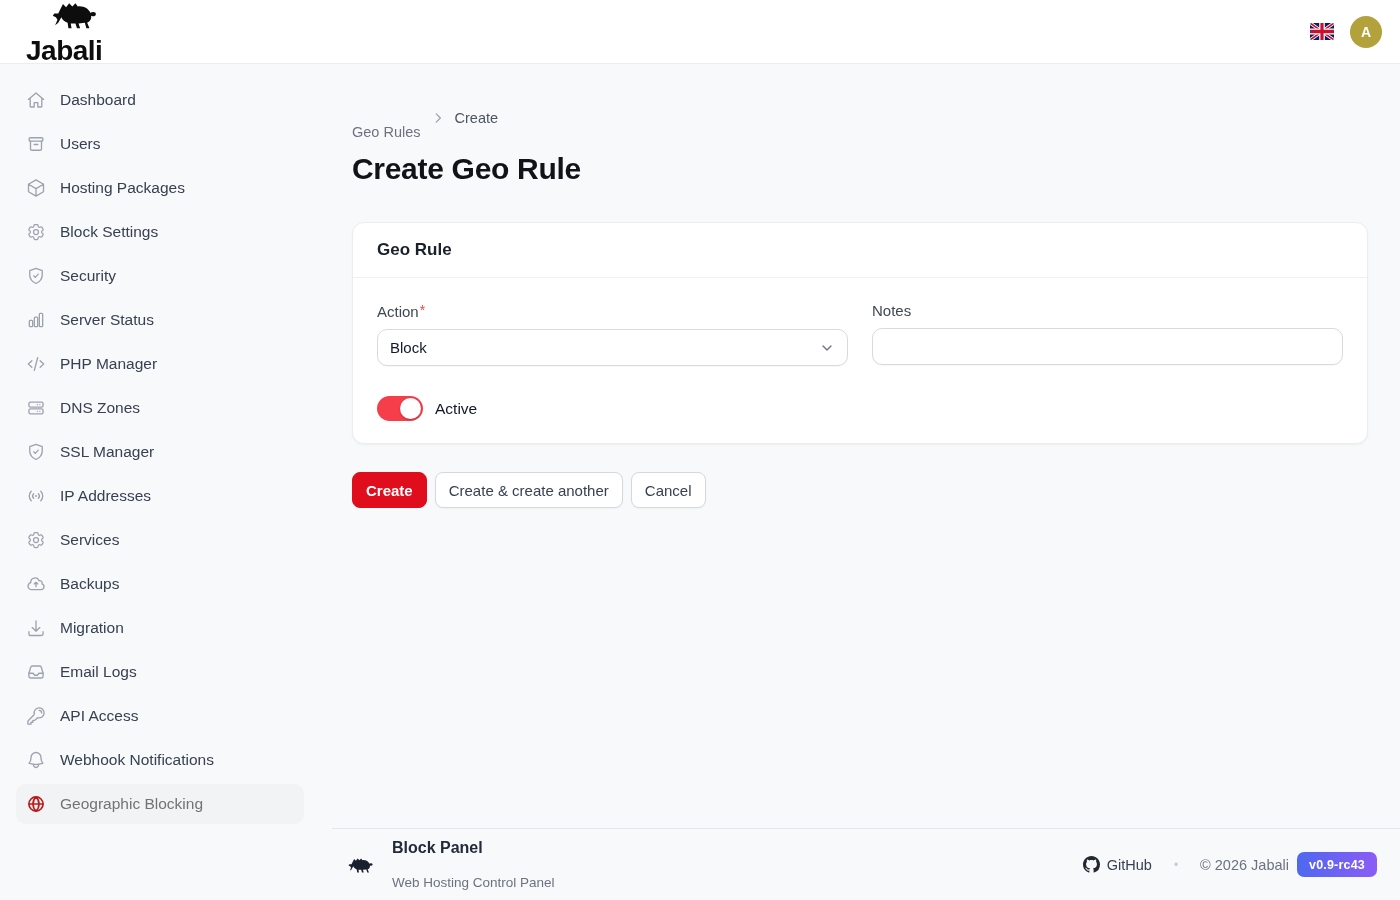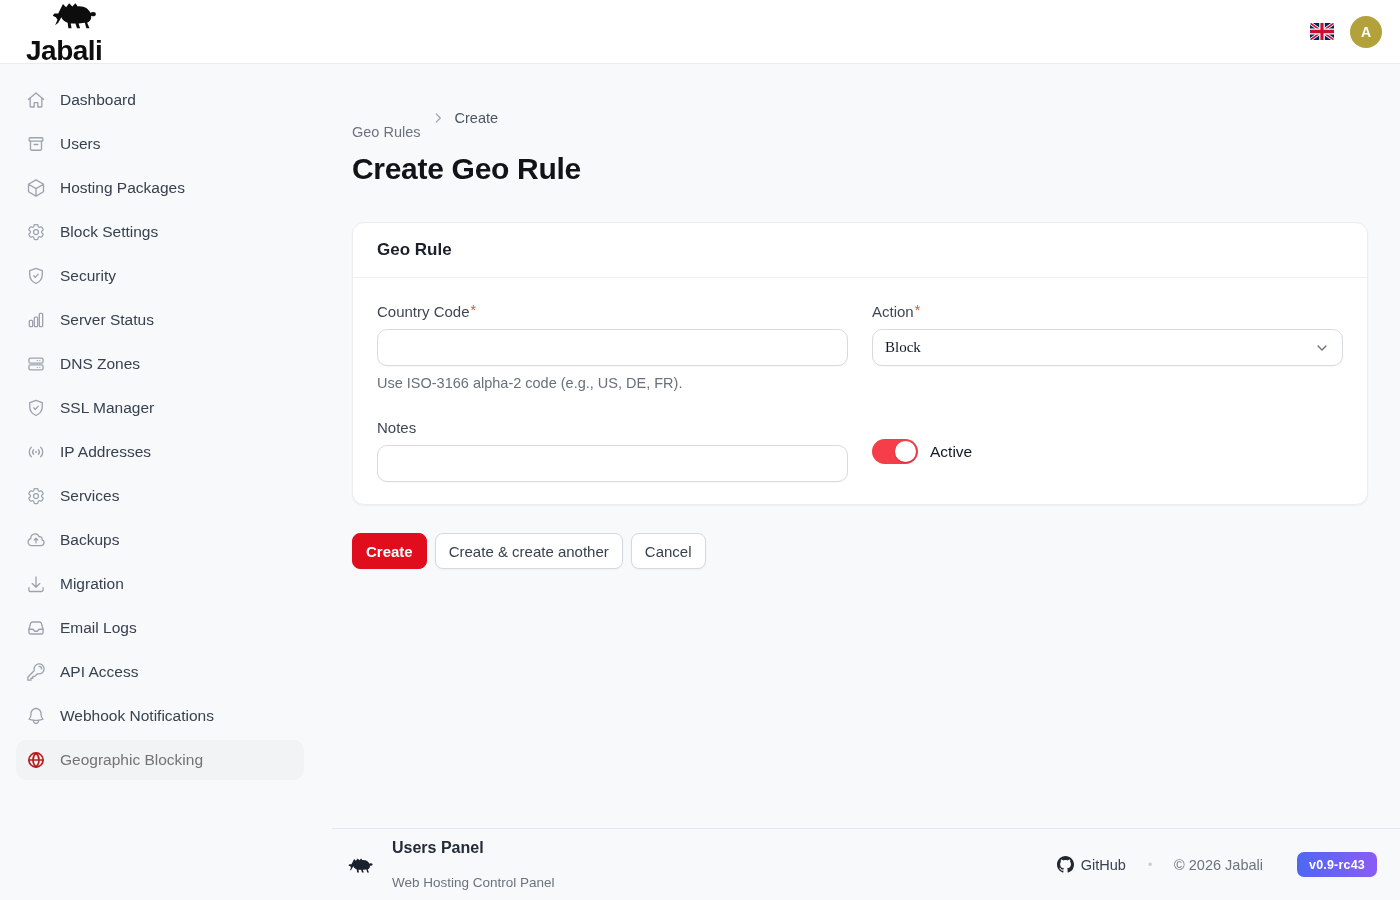--- a/index.html
+++ b/index.html
@@ -71,21 +71,20 @@
     border: 1px solid #d7dade; border-radius: 10px; background: #fff;
     padding: 0 12px; font-size: 15px; font-family: "Liberation Sans", sans-serif;
     color: #111827; outline: none; box-shadow: 0 1px 1px rgba(16,24,40,.03);
   }
   .helper { margin-top: 9px; font-size: 14.5px; color: #68707d; }
   .select {
     margin-top: 8px; height: 37px; border: 1px solid #d7dade; border-radius: 10px;
     background: #fff; padding: 0 12px; display: flex; align-items: center;
     justify-content: space-between; font-size: 15px; color: #111827; cursor: pointer;
     box-shadow: 0 1px 1px rgba(16,24,40,.03);
-    font-family: Liberation Serif, serif;
   }
   .select .chev { color: #6b7280; display: flex; }
 
   .toggle-row { display: flex; align-items: center; gap: 12px; margin-top: 2px; }
   .toggle {
     width: 46px; height: 25px; border-radius: 999px; background: #f63d4a;
     position: relative; border: none; cursor: pointer; flex: 0 0 46px;
   }
   .toggle .knob {
     position: absolute; top: 2px; right: 2px; width: 21px; height: 21px;
@@ -113,21 +112,21 @@
   }
   .f-brand { display: flex; align-items: center; gap: 16px; }
   .f-brand svg { width: 28px; height: 24px; }
   .f-title { font-size: 16px; font-weight: 700; color: #222b3a; }
   .f-sub { font-size: 13.5px; color: #6b7280; margin-top: 18px; }
   .f-right { display: flex; align-items: center; font-size: 14.5px; color: #6b7280; }
   .gh { display: flex; align-items: center; gap: 7px; color: #374151; cursor: pointer; }
   .gh svg { width: 17px; height: 17px; fill: #212830; }
   .dot-sep { margin: 0 22px; color: #c6cbd2; font-size: 12px; }
   .version-badge {
-    margin-left: 34px; height: 25px; padding: 0 12px; border-radius: 7px;
+    margin-left: 8px; height: 25px; padding: 0 12px; border-radius: 7px;
     background: linear-gradient(90deg, #4e68f0, #8b5cf6);
     color: #fff; font-size: 12.5px; font-weight: 700;
     display: flex; align-items: center; letter-spacing: .2px; cursor: pointer;
   }
 </style>
 </head>
 <body>
 
 <div class="topbar">
   <div class="brand">
@@ -210,20 +209,28 @@
       <span class="ic">
           <svg viewBox="0 0 24 24" fill="none" stroke="currentColor" stroke-width="1.6" stroke-linecap="round" stroke-linejoin="round">
             <rect x="4" y="12.5" width="4" height="7.5" rx="1"></rect>
             <rect x="10" y="8.5" width="4" height="11.5" rx="1"></rect>
             <rect x="16" y="4" width="4" height="16" rx="1"></rect>
           </svg>
         </span>
       <span>Server Status</span>
     </div>
 
+    <div class="nav-item">
+      <span class="ic">
+          <svg viewBox="0 0 24 24" fill="none" stroke="currentColor" stroke-width="1.6" stroke-linecap="round" stroke-linejoin="round">
+            <path d="m7 8-4.2 4L7 16M17 8l4.2 4L17 16M14 4.5l-4 15"></path>
+          </svg>
+        </span>
+      <span>PHP Manager</span>
+    </div>
 
     <div class="nav-item">
       <span class="ic">
           <svg viewBox="0 0 24 24" fill="none" stroke="currentColor" stroke-width="1.6" stroke-linecap="round" stroke-linejoin="round">
             <rect x="3.5" y="5" width="17" height="6" rx="2"></rect>
             <rect x="3.5" y="13" width="17" height="6" rx="2"></rect>
             <path d="M16.6 8h.01M16.6 16h.01M13.6 8h.01M13.6 16h.01"></path>
           </svg>
         </span>
       <span>DNS Zones</span>
@@ -333,25 +340,20 @@
       </div>
 
       <h1 class="page-title">Create Geo Rule</h1>
 
       <section class="card">
         <div class="card-header">
           <span class="card-title">Geo Rule</span>
         </div>
         <div class="card-body">
 
-          <div class="field">
-            <label class="field-label"><span>Country Code</span><span class="req">*</span></label>
-            <input class="text-input" type="text" value="" style="">
-            <div class="helper">Use ISO-3166 alpha-2 code (e.g., US, DE, FR).</div>
-          </div>
 
           <div class="field">
             <label class="field-label"><span>Action</span><span class="req">*</span></label>
             <div class="select">
               <span>Block</span>
               <span class="chev">
                 <svg width="16" height="16" viewBox="0 0 24 24" fill="none" stroke="currentColor" stroke-width="2" stroke-linecap="round" stroke-linejoin="round">
                     <path d="m6 9 6 6 6-6"></path>
                   </svg>
               </span>
@@ -384,21 +386,21 @@
     <footer class="footer">
       <div class="f-brand">
         <svg viewBox="0 0 64 48">
           <path fill="#1a212e" d="M10 18 L14 10 L18 14 L22 9 L26 13 L30 9 L33 13
             C40 12 47 16 49 21 C54 19 57 21 56 24 C55 26 52 26 50 25
             C51 29 49 32 45 34 L48 41 L44 41 L42 34 L34 35 L36 41 L32 41 L30 35
             L24 35 L25 41 L21 41 L20 34 C16 33 13 30 12 27 L8 34 L4 37 L7 30
             L5 27 L1 25 L3 22 L8 22 Z"></path>
         </svg>
         <div>
-          <div class="f-title">Users Panel</div>
+          <div class="f-title">Block Panel</div>
           <div class="f-sub">Web Hosting Control Panel</div>
         </div>
       </div>
       <div class="f-right">
         <span class="gh">
           <svg viewBox="0 0 16 16">
               <path d="M8 0C3.58 0 0 3.58 0 8c0 3.54 2.29 6.53 5.47 7.59.4.07.55-.17.55-.38 0-.19-.01-.82-.01-1.49-2.01.37-2.53-.49-2.69-.94-.09-.23-.48-.94-.82-1.13-.28-.15-.68-.52-.01-.53.63-.01 1.08.58 1.23.82.72 1.21 1.87.87 2.33.66.07-.52.28-.87.51-1.07-1.78-.2-3.64-.89-3.64-3.95 0-.87.31-1.59.82-2.15-.08-.2-.36-1.02.08-2.12 0 0 .67-.21 2.2.82.64-.18 1.32-.27 2-.27s1.36.09 2 .27c1.53-1.04 2.2-.82 2.2-.82.44 1.1.16 1.92.08 2.12.51.56.82 1.27.82 2.15 0 3.07-1.87 3.75-3.65 3.95.29.25.54.73.54 1.48 0 1.07-.01 1.93-.01 2.2 0 .21.15.46.55.38A8.01 8.01 0 0 0 16 8c0-4.42-3.58-8-8-8Z"></path>
             </svg>
           <span>GitHub</span>
         </span>

